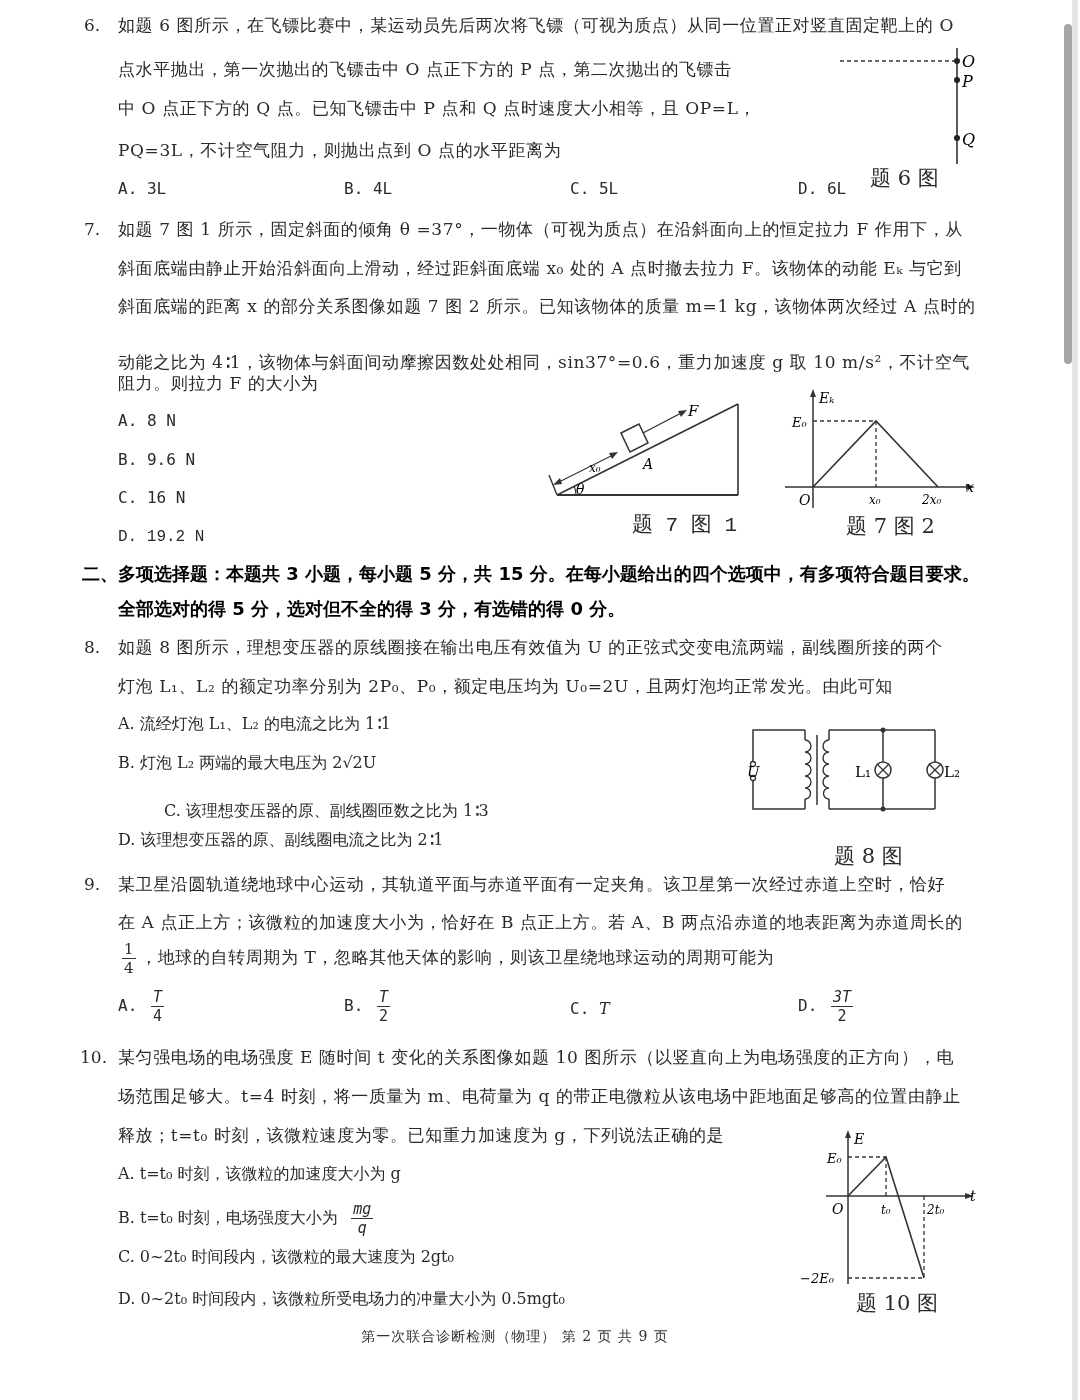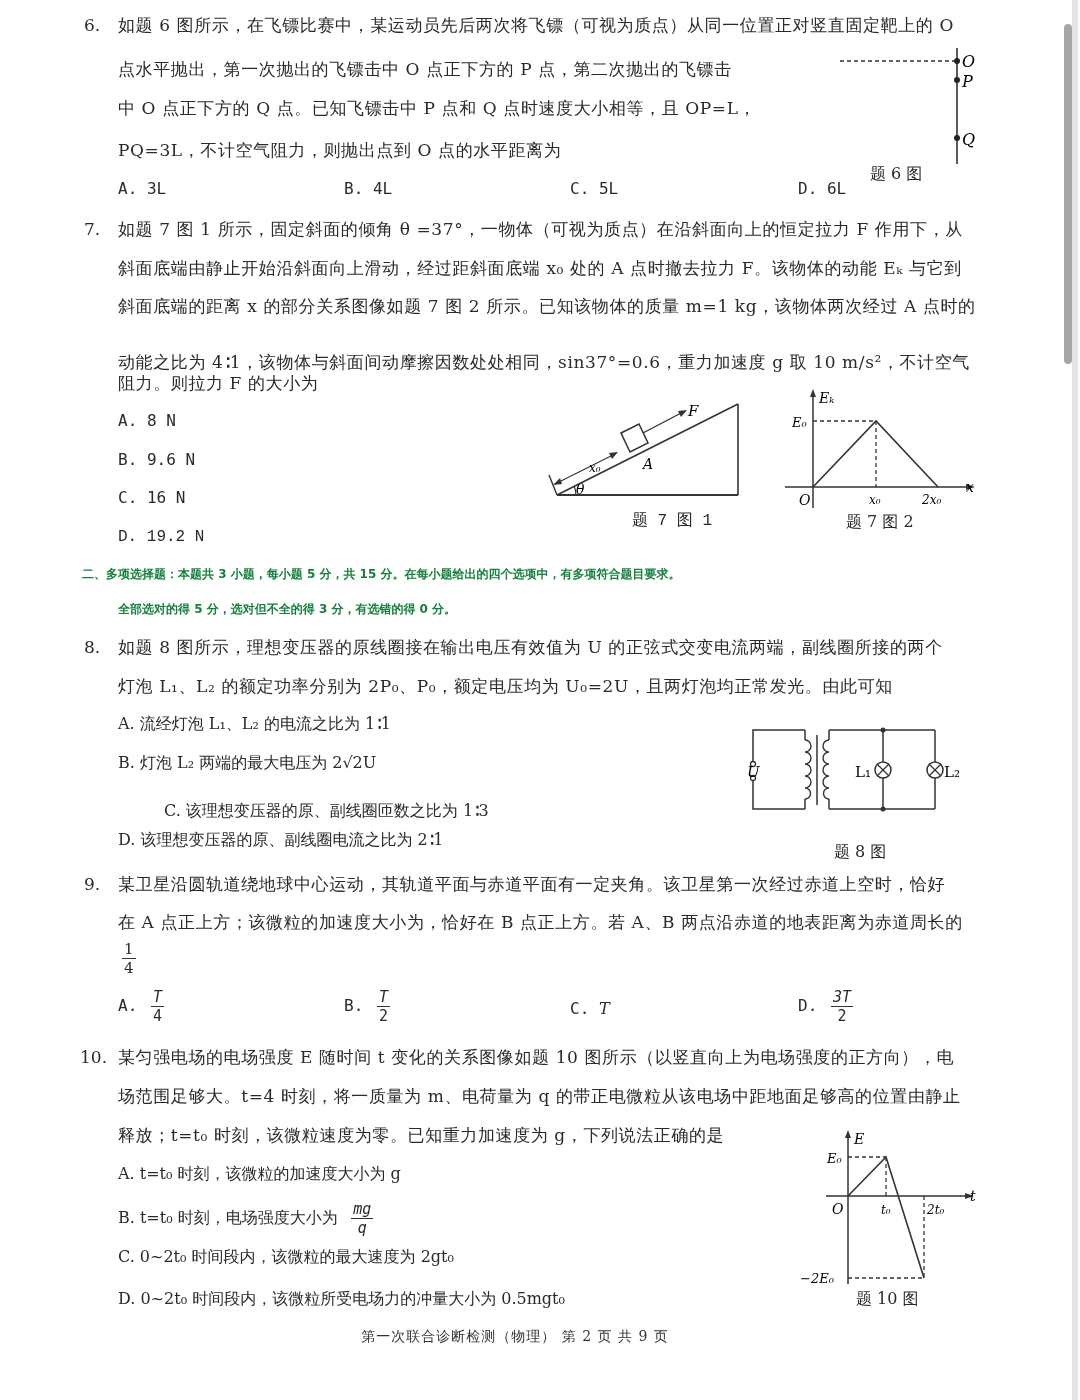--- a/index.html
+++ b/index.html
@@ -6,22 +6,22 @@
   body {
     width:1080px; height:1400px; position:relative; overflow:hidden;
     background:#ffffff; color:#2a2a2a;
     font-family:"DejaVu Serif", "Liberation Serif", serif;
   }
   .abs { position:absolute; white-space:nowrap; }
   .ln { position:absolute; left:118px; font-size:17px; letter-spacing:0.6px; white-space:nowrap; line-height:22px; }
   .qn { position:absolute; left:84px; font-size:17px; white-space:nowrap; line-height:22px; }
   .opt { position:absolute; font-size:16px; white-space:nowrap; line-height:22px; font-family:"DejaVu Sans Mono","Liberation Mono",monospace; }
   .opt .t { font-family:"DejaVu Serif","Liberation Serif",serif; }
-  .sec { position:absolute; font-family:"DejaVu Sans","Liberation Sans",sans-serif; font-weight:bold; font-size:12px; white-space:nowrap; line-height:22px; color:#15803d; }
-  .cap { position:absolute; font-size:16px; white-space:nowrap; }
+  .sec { position:absolute; font-family:"DejaVu Sans","Liberation Sans",sans-serif; font-weight:bold; font-size:18px; white-space:nowrap; line-height:22px; color:#000000; }
+  .cap { position:absolute; font-size:21px; white-space:nowrap; }
   .footer { position:absolute; left:0; width:1030px; top:1328px; text-align:center; font-size:14px; color:#333; letter-spacing:1px; }
   .frac { display:inline-block; vertical-align:middle; text-align:center; font-style:italic; font-size:15px; line-height:18px; margin:0 4px; }
   .frac .num { display:block; border-bottom:1px solid #333; padding:0 2px; }
   .frac .den { display:block; }
   .scroll-track { position:absolute; left:1072px; top:0; width:6px; height:1400px; background:#e4e4e4; }
   .scroll-thumb { position:absolute; left:1064px; top:24px; width:8px; height:340px; background:#a6a6a6; border-radius:4px; }
   svg text { font-family:"DejaVu Serif","Liberation Serif",serif; }
 </style>
 </head>
 <body>
@@ -145,21 +145,21 @@
 </svg>
 <div class="cap" style="left:820px;top:842px;margin-left:14px;">题 8 图</div>
 
 <div class="qn" style="top:873px;">9.</div>
 <div class="ln" style="top:873px;">某卫星沿圆轨道绕地球中心运动，其轨道平面与赤道平面有一定夹角。该卫星第一次经过赤道上空时，恰好</div>
 <div class="ln" style="top:911px;">在 A 点正上方；该微粒的加速度大小为，恰好在 B 点正上方。若 A、B 两点沿赤道的地表距离为赤道周长的</div>
 <div class="ln" style="top:940px;">
   <span class="frac" style="font-style:normal;">
     <span class="num">1</span>
     <span class="den">4</span>
-  </span>
+  </span><span>，地球的自转周期为 T，忽略其他天体的影响，则该卫星绕地球运动的周期可能为</span>
 </div>
 <div class="opt" style="left:118px;top:988px;">
   <span>A.</span>
   <span class="frac"><span class="num">T</span><span class="den" style="font-style:normal">4</span></span>
 </div>
 <div class="opt" style="left:344px;top:988px;">
   <span>B.</span>
   <span class="frac"><span class="num">T</span><span class="den" style="font-style:normal">2</span></span>
 </div>
 <div class="opt" style="left:570px;top:998px;">

